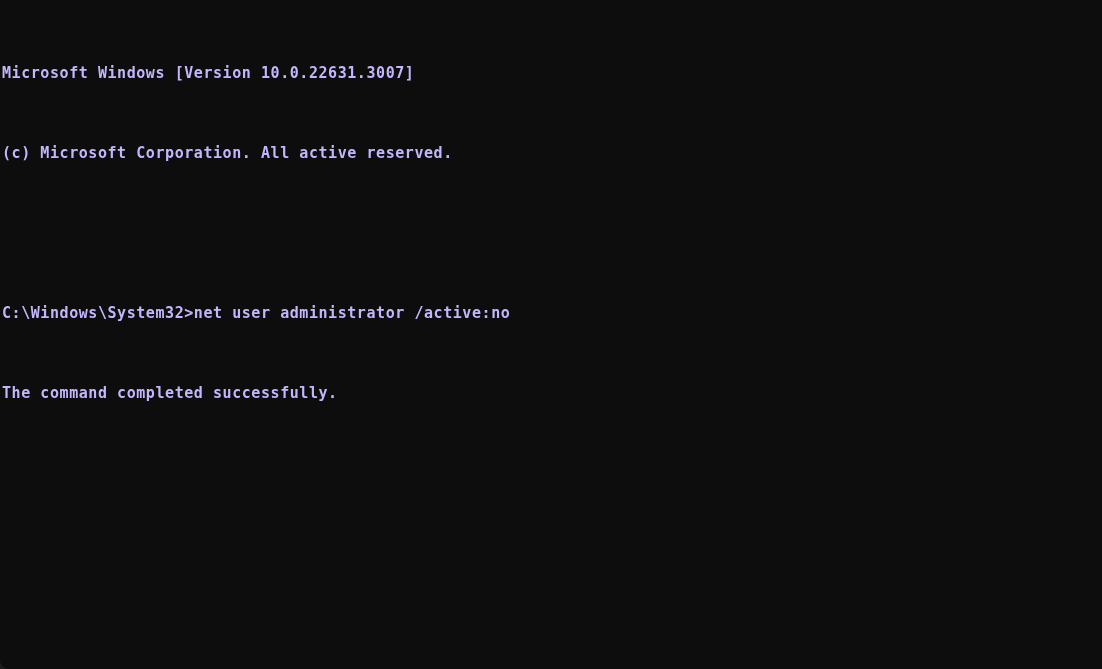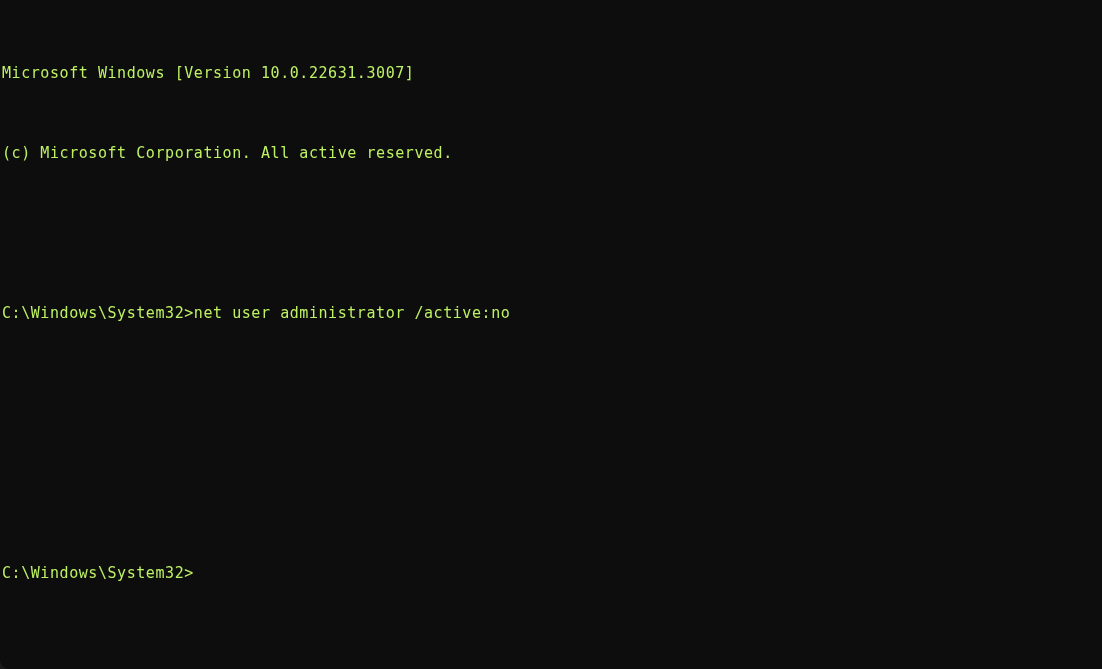--- a/index.html
+++ b/index.html
@@ -52,32 +52,32 @@
 
   .console-line.blank {
     color: transparent;
   }
 </style>
 </head>
 <body style="background: rgb(27, 27, 27);">
 
 <div id="console-window" style="background: rgb(13, 13, 13);">
 
-  <div id="console-screen" style="color: #bef264;">
+  <div id="console-screen" style="color: #c4b5fd; font-weight: bold;">
 
     <span class="console-line">Microsoft Windows [Version 10.0.22631.3007]</span>
 
     <span class="console-line">(c) Microsoft Corporation. All active reserved.</span>
 
     <span class="console-line blank"></span>
 
     <span class="console-line">C:\Windows\System32&gt;net user administrator /active:no</span>
 
+    <span class="console-line">The command completed successfully.</span>
 
     <span class="console-line blank"></span>
 
     <span class="console-line blank"></span>
 
-    <span class="console-line">C:\Windows\System32&gt;</span>
 
   </div>
 
 </div>
 
 </body></html>

